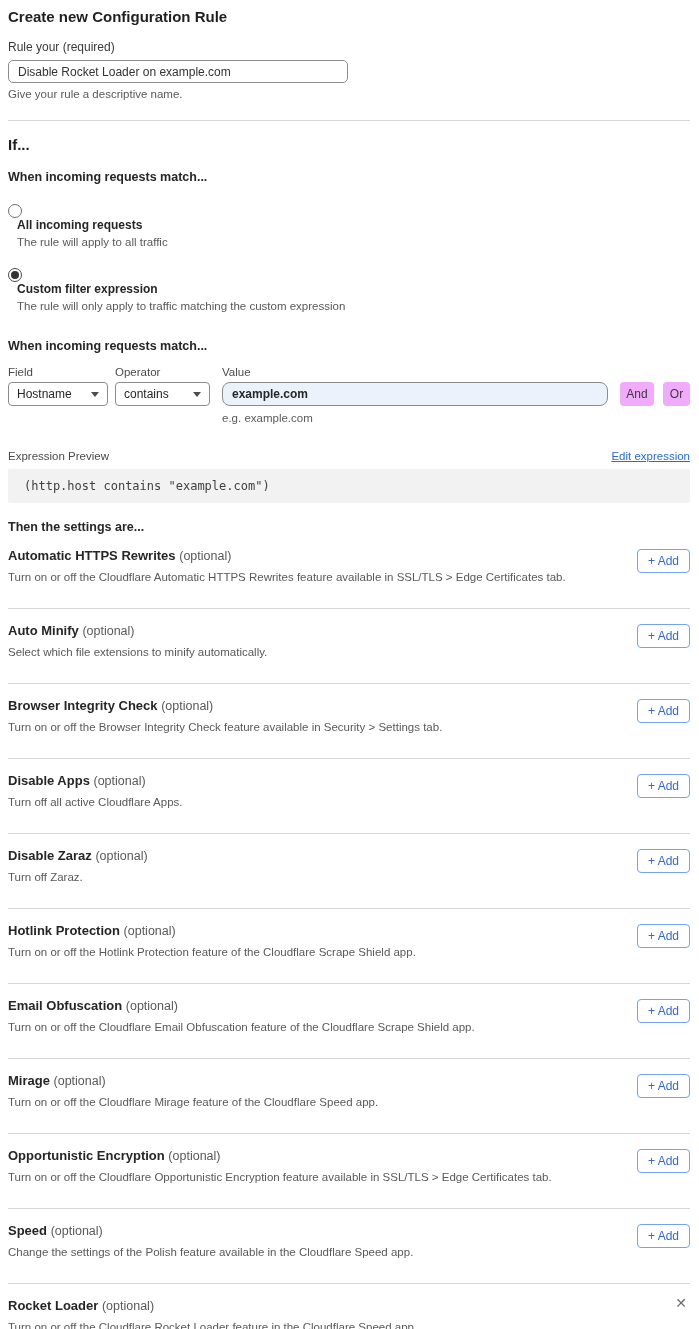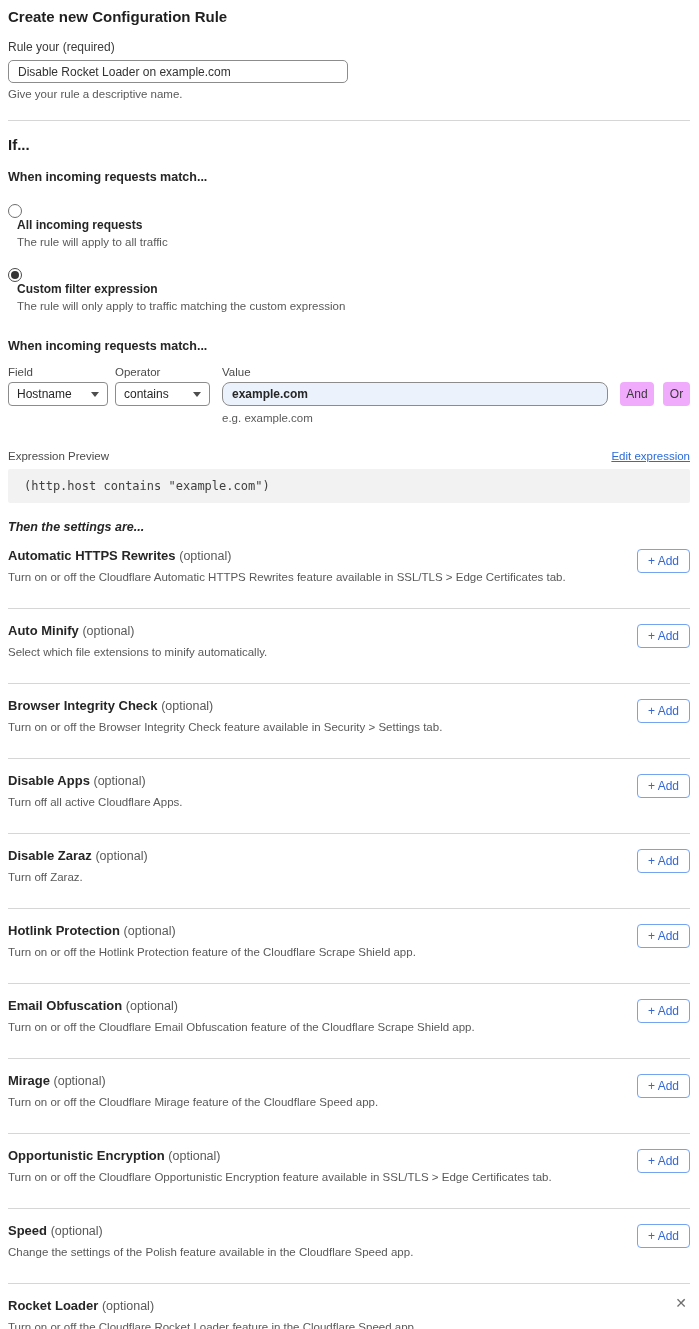--- a/index.html
+++ b/index.html
@@ -76,21 +76,21 @@
 
   .preview-header { display:flex; justify-content:space-between; align-items:baseline; margin-top:26px; }
   .preview-label { font-size:11.5px; color:#4a4a4a; }
   .edit-link { font-size:11.5px; color:#2c6bd9; text-decoration:underline; cursor:pointer; }
   .code-block {
     margin-top:7px; background:#f2f2f2; border-radius:2px;
     padding:10px 16px; font-family:"DejaVu Sans Mono", monospace;
     font-size:12px; color:#404040;
   }
 
-  .then-heading { margin-top:17px;font-style:italic; }
+  .then-heading { margin-top:17px; }
 
   .setting-row {
     display:flex; justify-content:space-between; align-items:flex-start;
     padding:14px 0 25px 0; border-bottom:1px solid #d6d6d6; position:relative;
   }
   .setting-row:last-child { border-bottom:none; }
   .setting-texts { flex:1 1 auto; padding-right:20px; }
   .setting-title-line { font-size:13px; }
   .setting-title { font-weight:bold; color:#262626; }
   .setting-optional { color:#595959; font-size:12.5px; }

